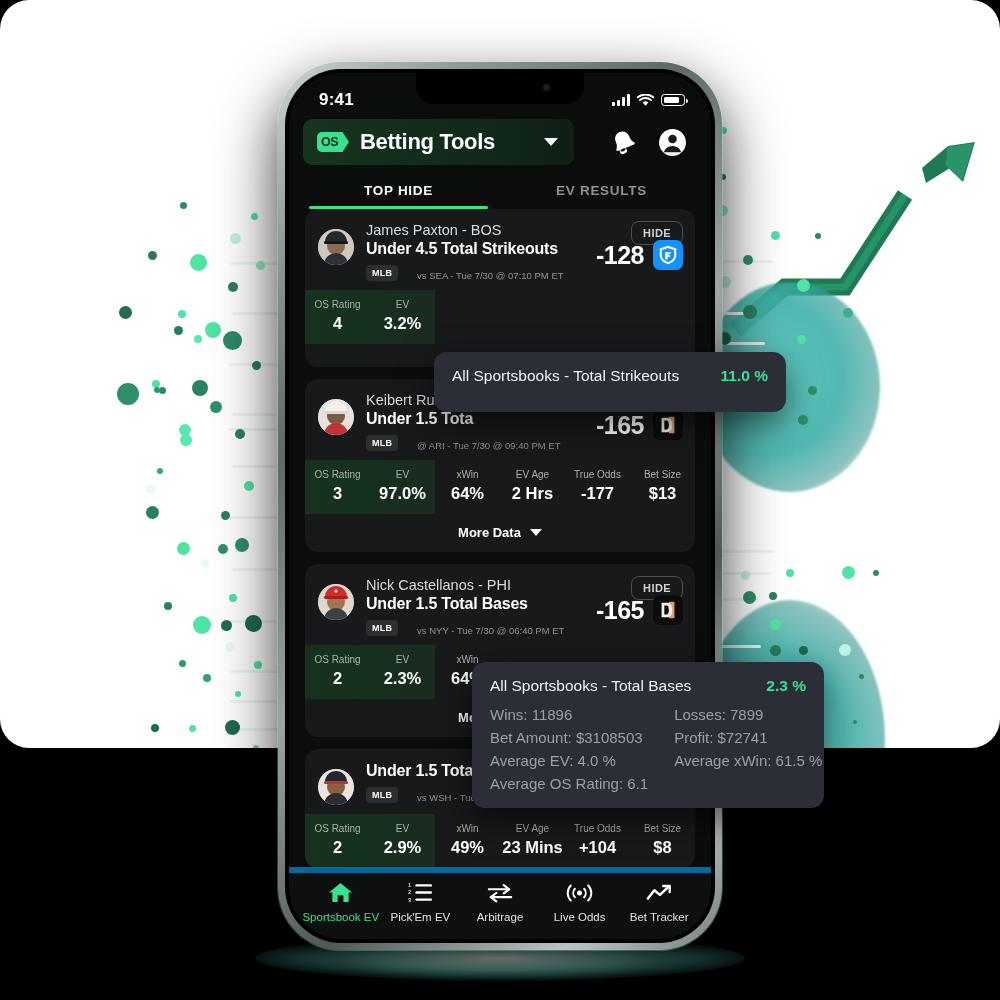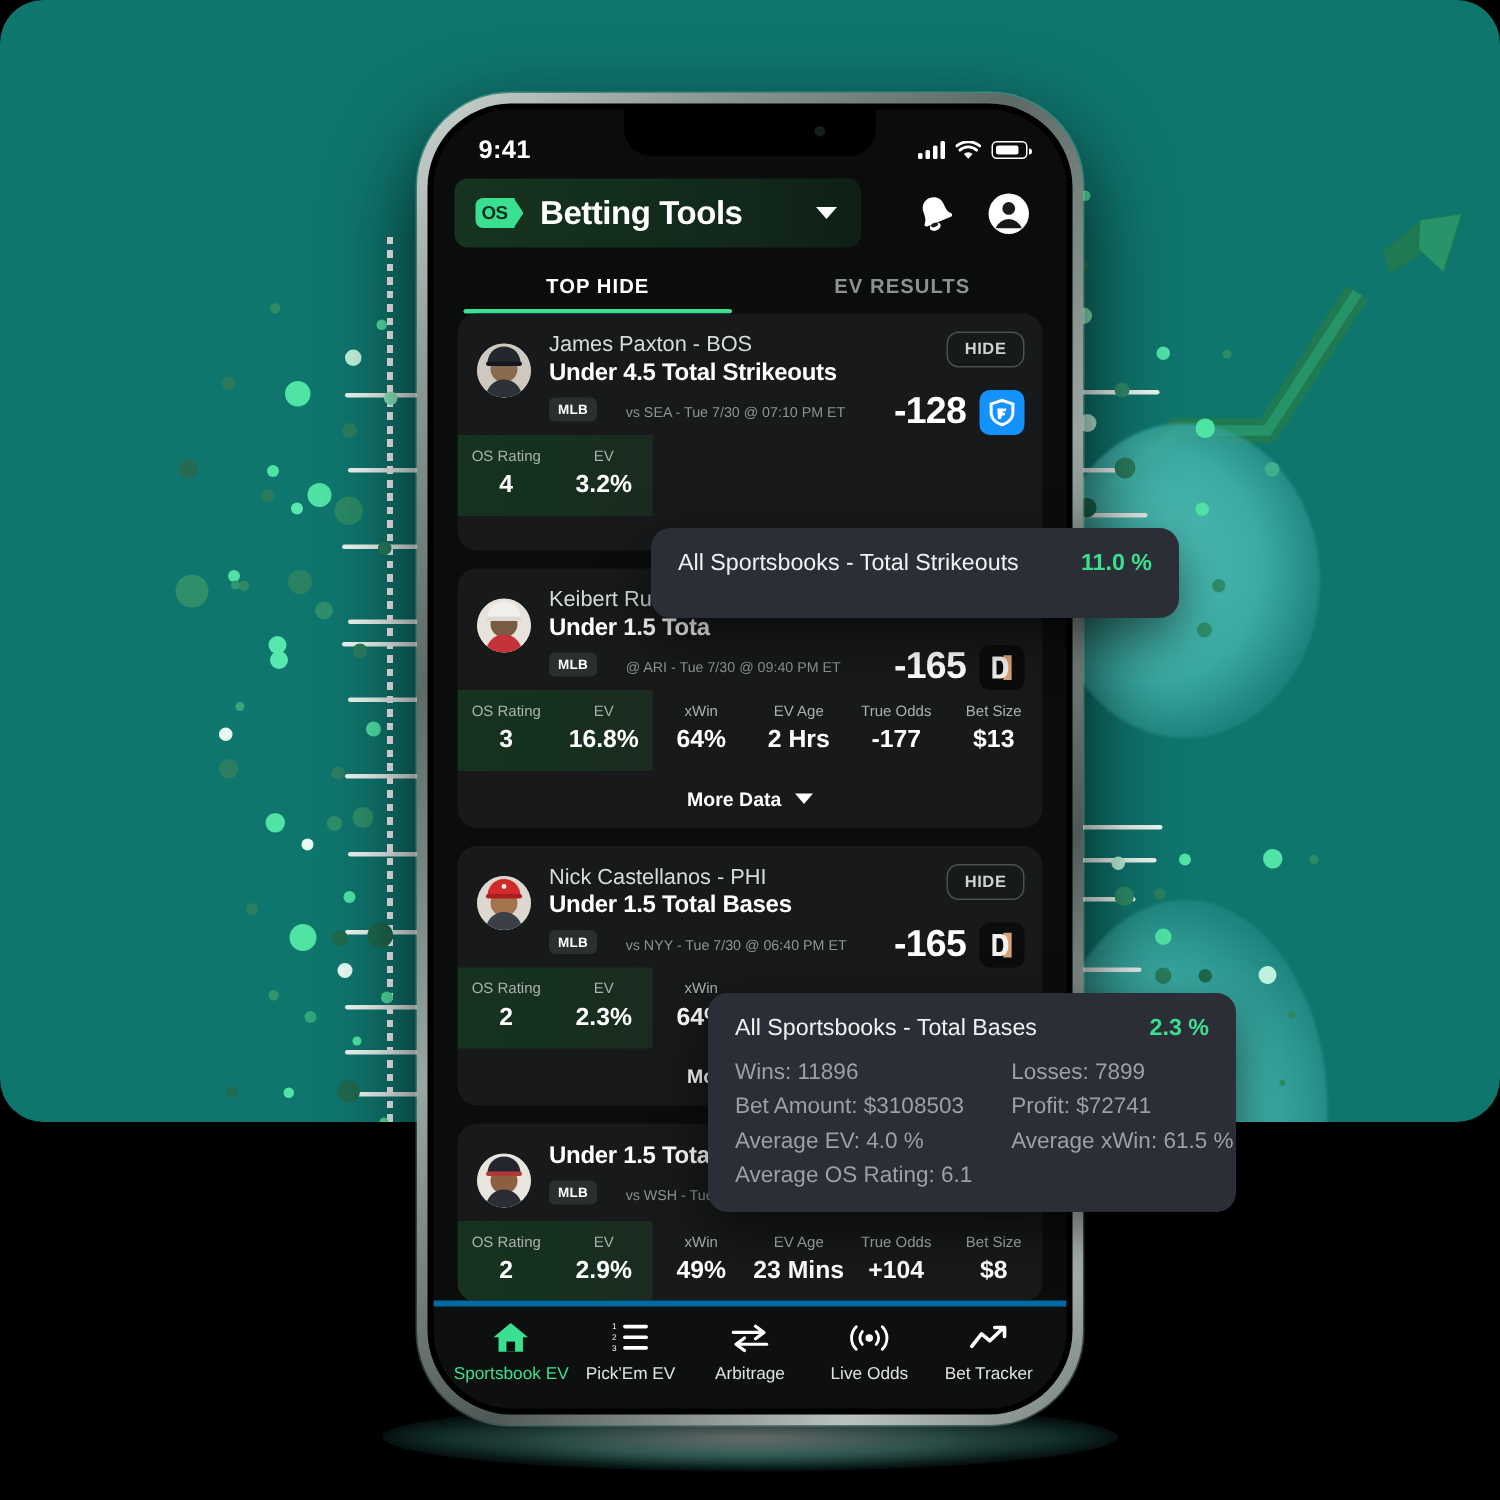--- a/index.html
+++ b/index.html
@@ -1,21 +1,21 @@
 <!DOCTYPE html>
 <html><head>
 <meta charset="utf-8">
 <style>
   * { box-sizing: border-box; margin: 0; padding: 0; }
   html, body {
     width: 1000px; height: 1000px;
     background: #000; overflow: hidden;
     font-family: "Liberation Sans", sans-serif;
   }
-  #stage { position: relative; width: 1000px; height: 748px; background:#0f766e;border-radius:29px; }
+  #stage { position: relative; width: 1000px; height: 748px; background:#ffffff;border-radius:29px; }
 
   
   .bg { position:absolute; inset:0; overflow:hidden; }
   .dot { position:absolute; border-radius:50%; }
   .hline { position:absolute; height:3px; background:#eef6f2; border-radius:2px; }
   .vaxis { position:absolute; width:4px;
     background: repeating-linear-gradient(to bottom,#ffffff 0 5px, rgba(255,255,255,0) 5px 9px); }
   .blob { position:absolute; border-radius:50%; filter:blur(1px); }
   .glow-bottom{
     position:absolute; left:255px; top:935px; width:490px; height:46px;
@@ -105,21 +105,21 @@
   .cinfo { flex:1; padding-left:12px; min-width:0; }
   .player { color:#d7dbd9; font-size:14.5px; margin-bottom:2px; }
   .market { color:#fff; font-size:16px; font-weight:bold; letter-spacing:-.2px; }
   .meta { display:flex; align-items:flex-end; gap:19px; margin-top:7px; }
   .league { background:#2b2f2e; color:#fff; font-size:9px; font-weight:bold;
     padding:3px 6px; border-radius:4px; letter-spacing:.2px; }
   .matchup { color:#8d9491; font-size:9.5px; }
   .hide-btn { position:absolute; right:12px; top:12px; border:1px solid #4a514e;
     border-radius:8px; color:#cfd4d2; font-size:11px; font-weight:bold;
     padding:5px 11px; letter-spacing:.4px; }
-  .odds-wrap { position:absolute; right:12px; bottom:0; display:flex; gap:9px; }
+  .odds-wrap { position:absolute; right:12px; bottom:20px; display:flex; align-items:center; gap:9px; }
   .odds { color:#fff; font-size:25px; font-weight:bold; letter-spacing:-.5px; }
   .book { width:30px; height:30px; border-radius:7px; display:flex;
     align-items:center; justify-content:center; overflow:hidden; }
   .book.fanduel { background:#1493ff; }
   .book.draftkings { background:#0b0c0b; }
   .book.betmgm { background:#141715; }
 
   
   .stats { display:flex; align-items:stretch; }
   .stat { flex:1; text-align:center; padding:9px 0 11px; }
@@ -127,21 +127,21 @@
   .stat .val { color:#fff; font-size:16.5px; font-weight:bold; }
   .stat.hl1 { background:linear-gradient(90deg,#17321f 0%,#16301e 100%); }
   .stat.hl2 { background:linear-gradient(90deg,#16301e 0%,#1b2b20 100%); }
   .more { text-align:center; color:#fff; font-size:13px; font-weight:bold;
     padding:11px 0 12px; display:flex; align-items:center; justify-content:center; gap:9px; }
   .more .chev { width:0;height:0;border-left:6px solid transparent;border-right:6px solid transparent;border-top:7px solid #fff; }
 
   
   .bottomnav { position:absolute; left:0; right:0; bottom:0; height:72px;
     background:#0e100f; display:flex; align-items:center;
-    padding:0 12px 10px; border-top:4px solid #0369a1; z-index:25; }
+    padding:0 12px 10px; border-top:6px solid #0369a1; z-index:25; }
   .nav { flex:1; text-align:center; }
   .nav .ic { height:26px; display:flex; align-items:center; justify-content:center; margin-bottom:5px; }
   .nav .nl { font-size:11.5px; color:#dfe4e2; }
   .nav.active .nl { color:#3ae08f; }
 
   
   .tooltip { position:absolute; background:#2b2d37; border-radius:13px;
     padding:15px 18px 16px; z-index:60; box-shadow:0 12px 34px rgba(0,0,0,.55); }
   .tt-head { display:flex; align-items:baseline; gap:18px; margin-bottom:11px; }
   .tt-title { color:#eef2f1; font-size:15.5px; flex:1; white-space:nowrap; }
@@ -433,21 +433,21 @@
                 </div>
               </div>
             </div>
             <div class="stats">
               <div class="stat hl1">
                 <div class="lbl">OS Rating</div>
                 <div class="val">3</div>
               </div>
               <div class="stat hl2">
                 <div class="lbl">EV</div>
-                <div class="val">16.8%</div>
+                <div class="val">97.0%</div>
               </div>
               <div class="stat">
                 <div class="lbl">xWin</div>
                 <div class="val">64%</div>
               </div>
               <div class="stat">
                 <div class="lbl">EV Age</div>
                 <div class="val">2 Hrs</div>
               </div>
               <div class="stat">

